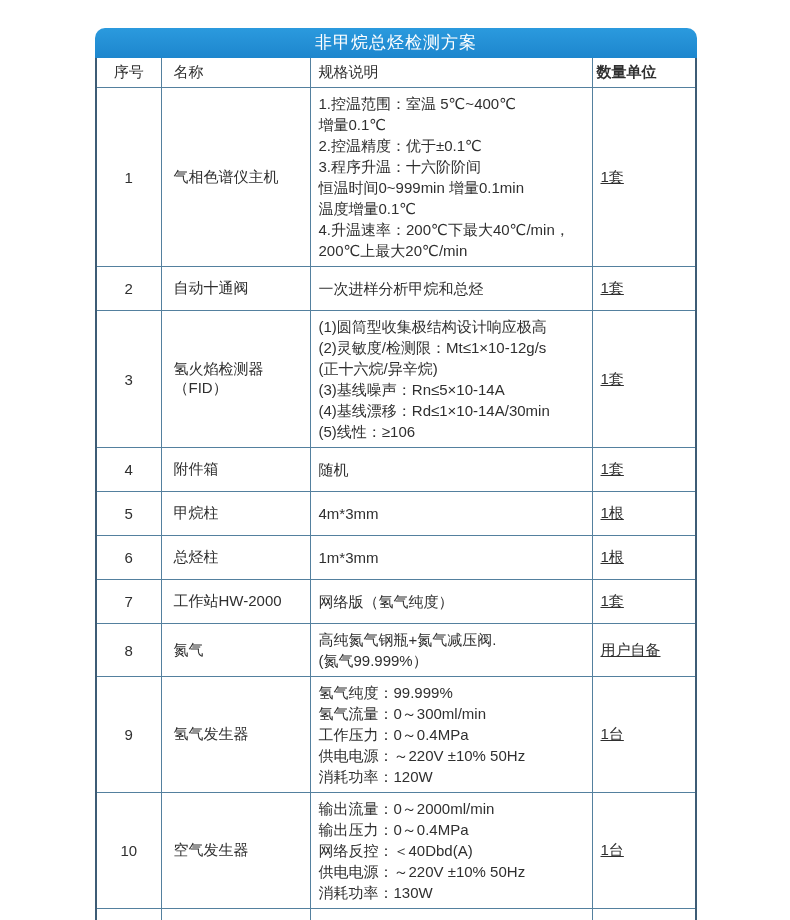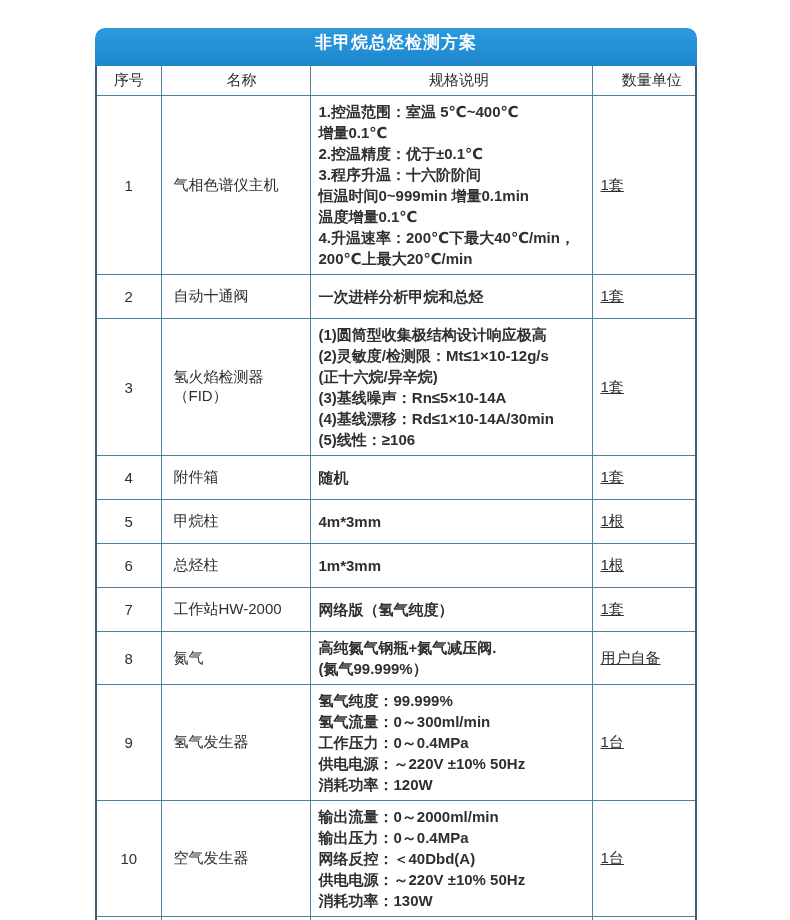--- a/index.html
+++ b/index.html
@@ -12,24 +12,24 @@
   html,body{margin:0;padding:0;background:#ffffff;}
   body{
     width:790px;height:920px;position:relative;
     font-family:"Liberation Sans","DejaVu Sans",sans-serif;
     color:var(--text);
   }
   .card{
     position:absolute;left:95px;top:28px;width:602px;
   }
   .title-band{
-    height:38px;line-height:30px;
+    height:30px;line-height:30px;
     background:linear-gradient(to bottom,var(--header-bg-top),var(--header-bg-bottom));
     border-radius:10px 10px 0 0;
-    color:#ffffff;font-weight:bold;font-size:17px;
+    color:#ffffff;font-weight:normal;font-size:17px;
     text-align:center;letter-spacing:1px;
   }
   .table-wrap{
     border:2px solid var(--outer);
     border-top:none;
     border-radius:0 0 12px 12px;
     overflow:hidden;
     background:#ffffff;
   }
   table{
@@ -42,30 +42,30 @@
     font-size:15px;
     font-weight:normal;
     vertical-align:middle;
     color:var(--text);
     padding:0;
   }
   th{border-top:none;}
   th:first-child,td:first-child{border-left:none;}
   th:last-child,td:last-child{border-right:none;}
   tr:last-child td{border-bottom:none;}
-  thead th{height:29px;text-align:center;padding-left:12px;}
+  thead th{height:29px;text-align:left;padding-left:12px;}
   thead th.c-no{text-align:center;padding-left:0;}
-  thead th.c-spec{padding-left:16px;font-family:Liberation Mono, monospace;}
-  thead th.c-qty{padding-left:16px;}
+  thead th.c-spec{padding-left:8px;font-family:Liberation Mono, monospace;}
+  thead th.c-qty{padding-left:4px;font-weight:bold;}
   td.no{text-align:center;}
   td.name{padding-left:12px;padding-right:4px;}
   td.spec{padding:5px 4px 5px 8px;}
   td.qty{padding-left:8px;text-decoration:underline;}
   td{height:33px;}
-  .spec-line{line-height:21px;font-weight:bold;}
+  .spec-line{line-height:21px;}
 </style>
 </head>
 <body>
 
 <div class="card">
   <div class="title-band">非甲烷总烃检测方案</div>
   <div class="table-wrap">
     <table>
       <colgroup>
         <col style="width:64px">

